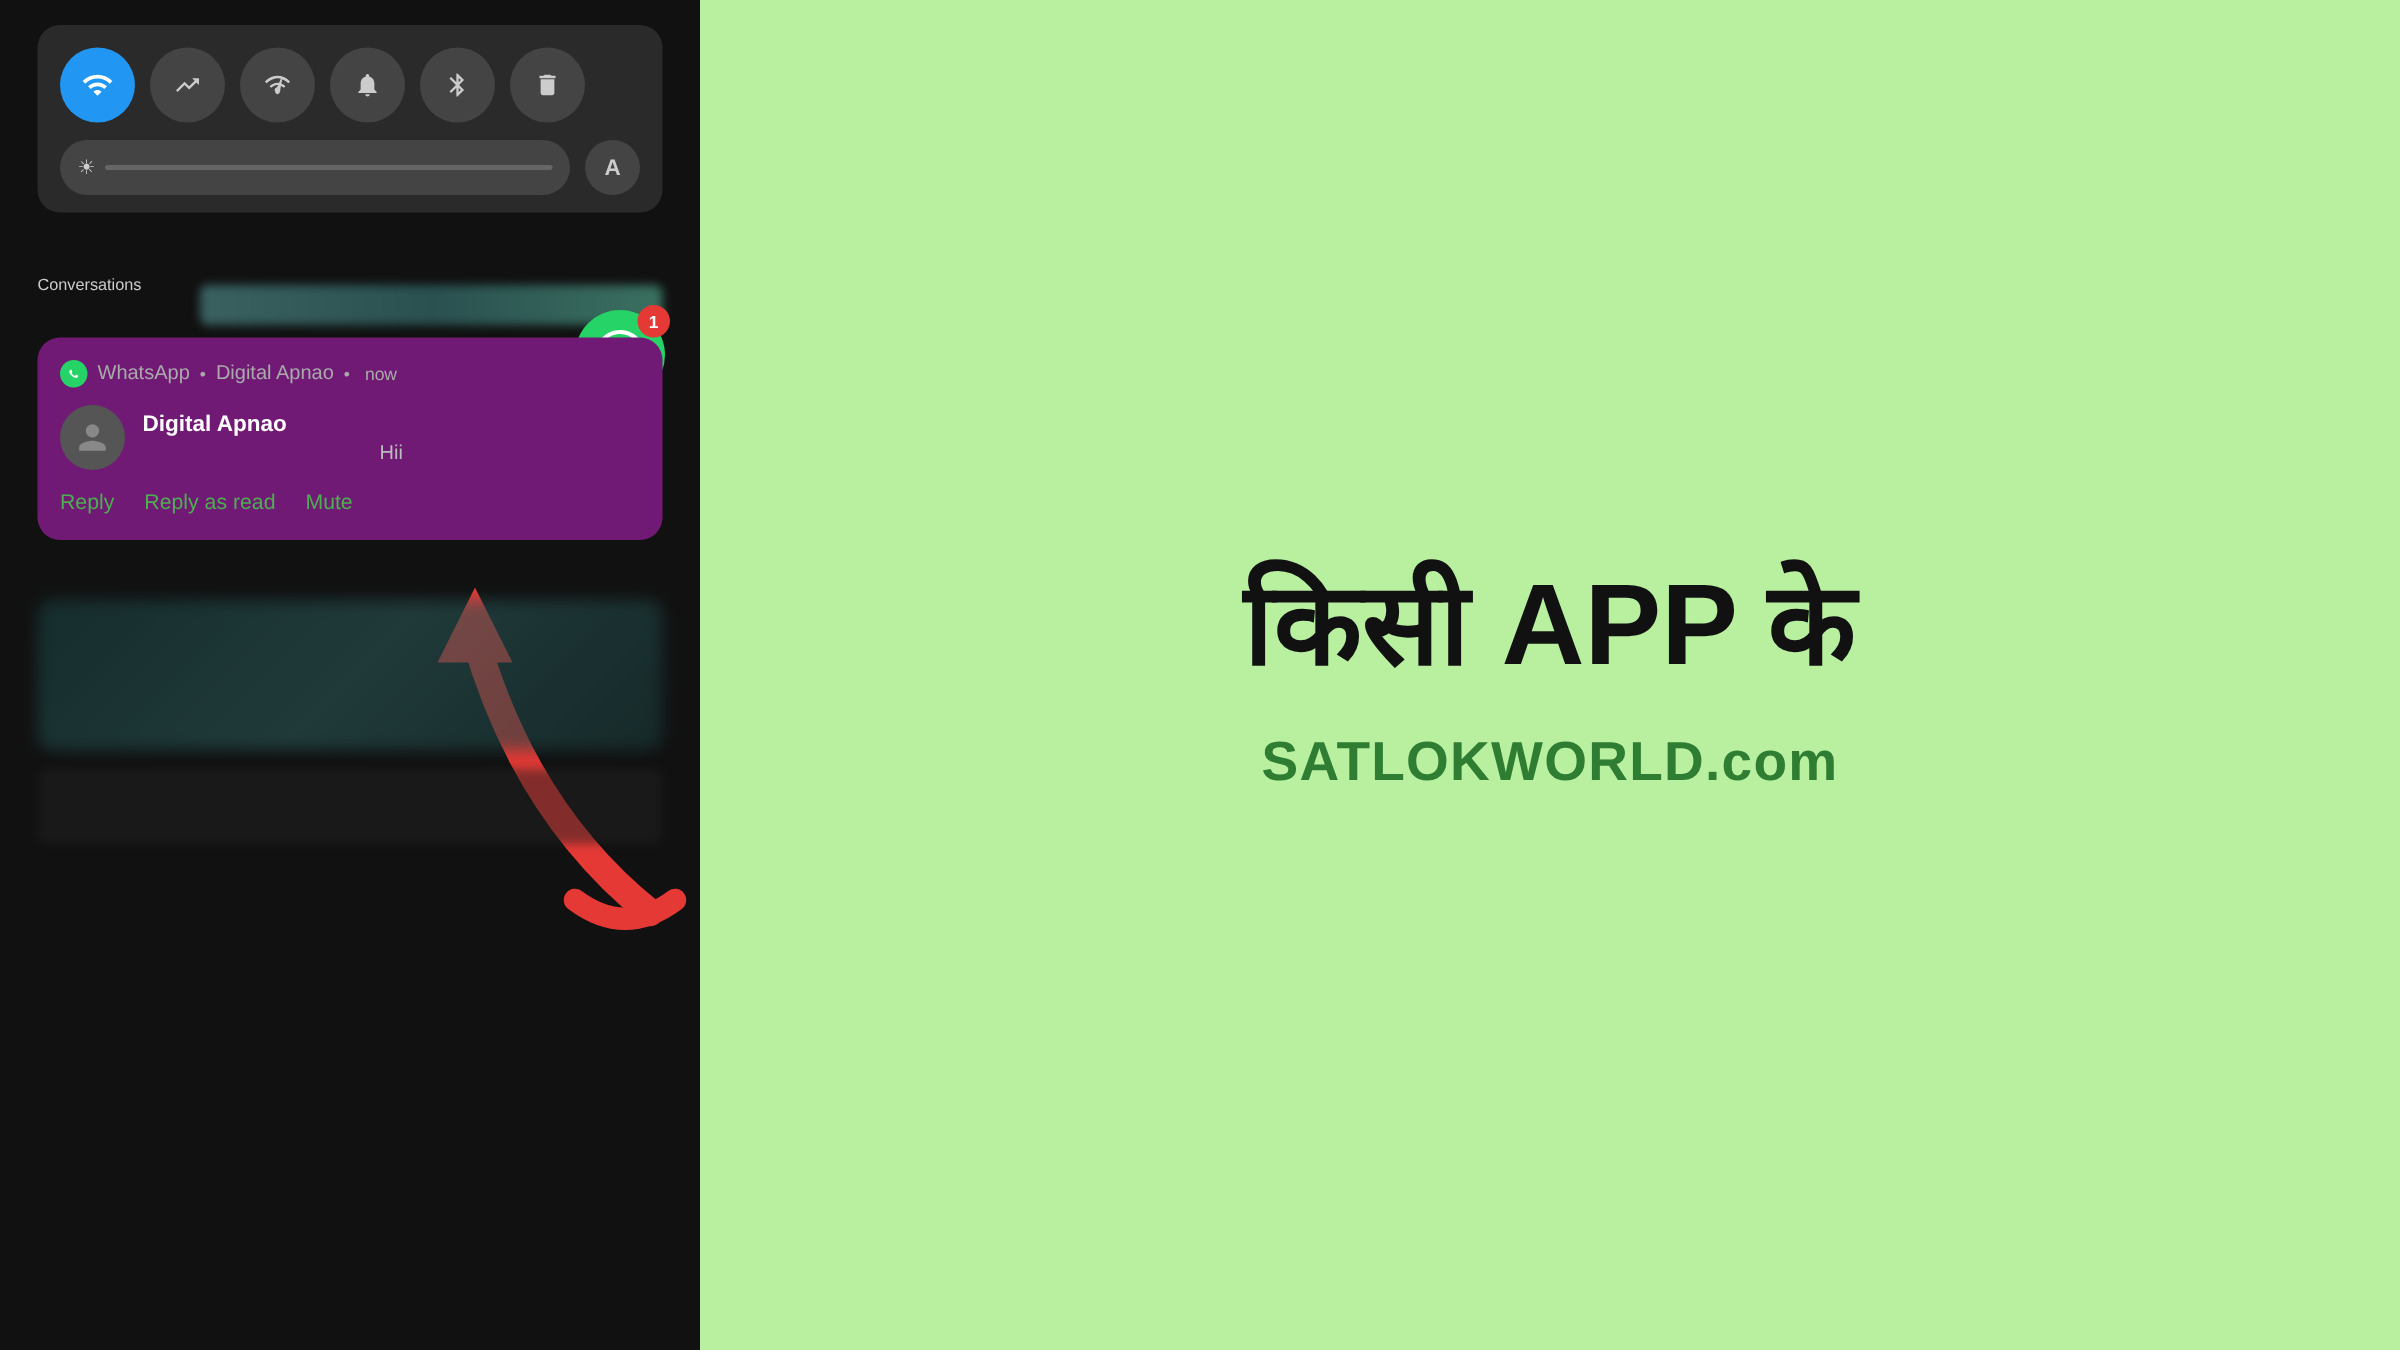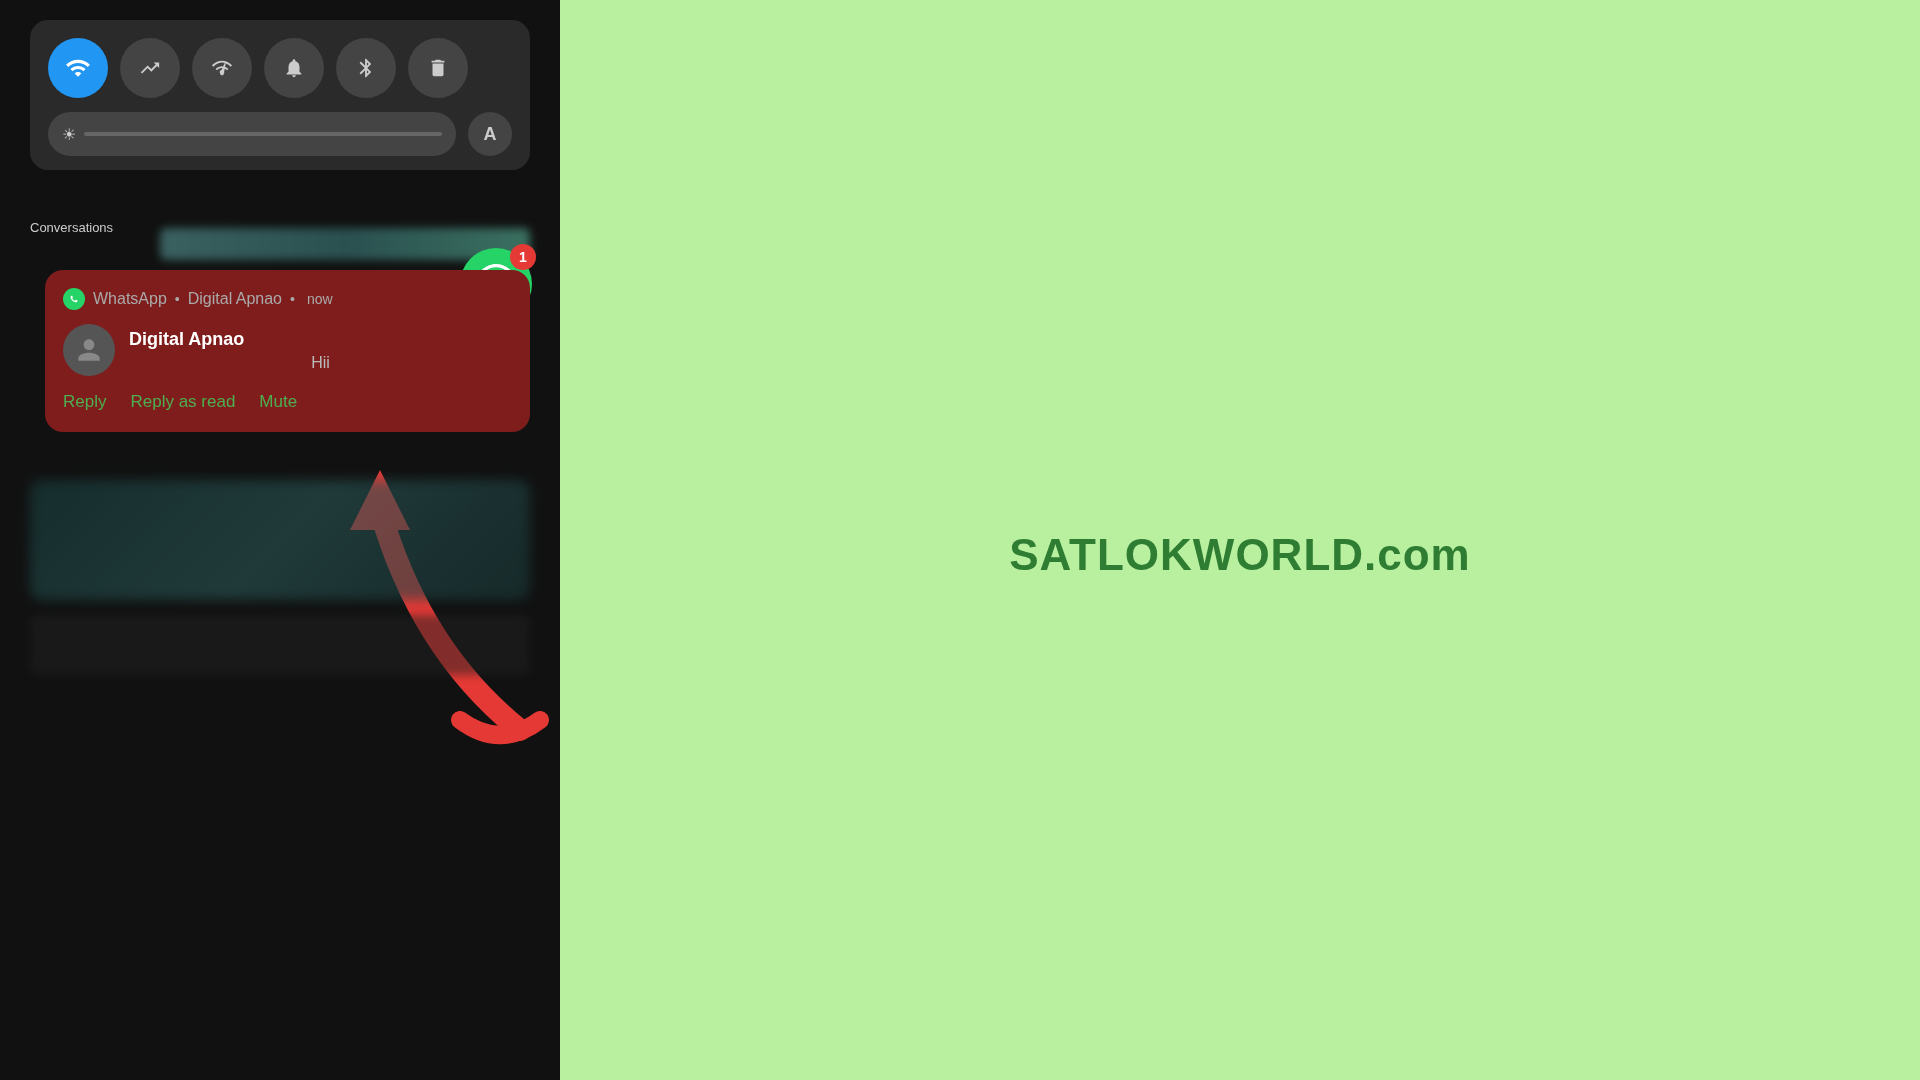--- a/index.html
+++ b/index.html
@@ -125,24 +125,23 @@
       border-radius: 6px;
       filter: blur(4px);
     }
 
     
     .notification-card {
       position: absolute;
       top: 270px;
       left: 30px;
       right: 30px;
-      background: #7f1d1d;
+      background: #701a75;
       border-radius: 18px;
       padding: 18px 18px 20px 18px;
-      margin-left: 15px;
     }
 
     .notif-header {
       display: flex;
       align-items: center;
       gap: 8px;
       margin-bottom: 14px;
     }
 
     .whatsapp-small-icon {
@@ -439,15 +438,16 @@
     </svg>
   </div>
 
   <div class="blurred-content"></div>
   <div class="blurred-content2"></div>
 
 </div>
 
 <div class="right-panel">
   <div class="hindi-title">
+    <div>किसी APP के</div>
   </div>
   <div class="brand-text">SATLOKWORLD.com</div>
 </div>
 
 </body></html>

